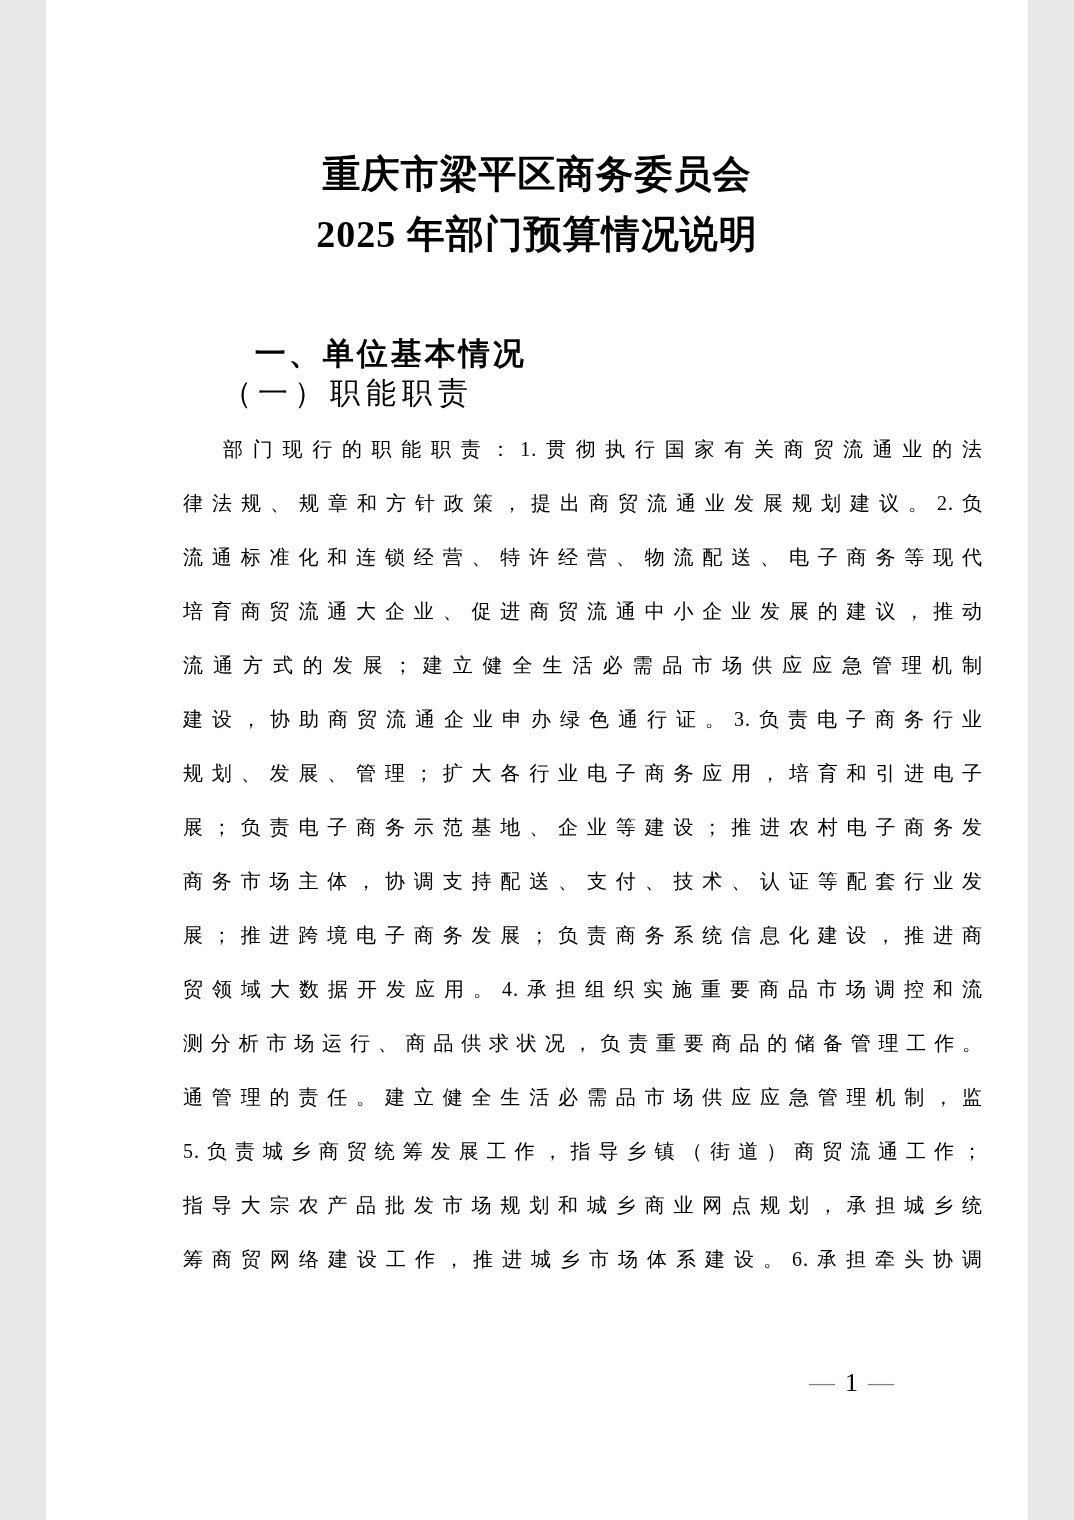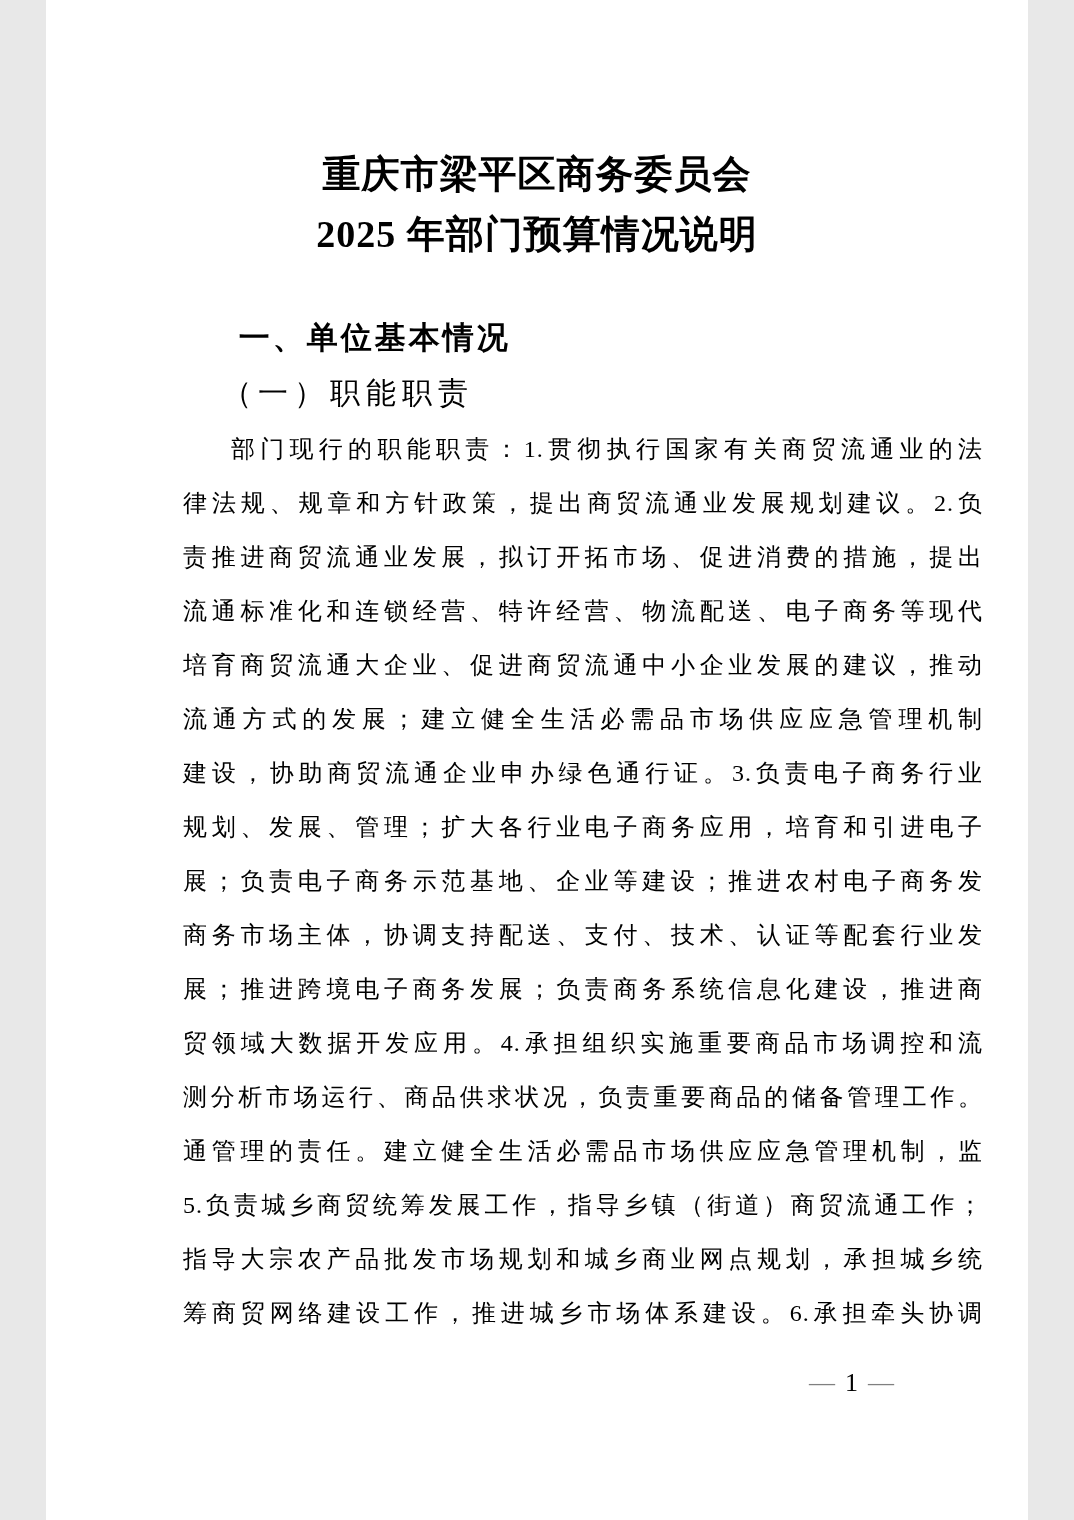--- a/index.html
+++ b/index.html
@@ -31,21 +31,21 @@
     font-weight: bold;
     font-size: 38px;
     line-height: 60px;
     letter-spacing: 1px;
   }
   .section-heading {
     position: absolute;
     top: 318px;
     left: 137px;
     width: 800px;
-    margin: 0;
+    margin: 16px;
     font-family: "Liberation Sans", "DejaVu Sans", sans-serif;
     font-weight: bold;
     font-size: 31px;
     line-height: 40px;
     letter-spacing: 3px;
     text-indent: 1.8em;
   }
   .sub-heading {
     position: absolute;
     top: 373px;
@@ -58,21 +58,21 @@
     line-height: 40px;
     letter-spacing: 6px;
     text-indent: 1.3em;
   }
   .body-text {
     position: absolute;
     top: 422px;
     left: 137px;
     width: 800px;
     font-family: "Liberation Serif", "DejaVu Serif", serif;
-    font-size: 24px;
+    font-size: 20px;
     line-height: 54px;
     letter-spacing: 1px;
   }
   .body-text .line {
     height: 54px;
     text-align: justify;
     text-align-last: justify;
     text-justify: inter-character;
     white-space: nowrap;
   }
@@ -106,21 +106,20 @@
     <div class="title-line">2025 年部门预算情况说明</div>
   </div>
 
   <h2 class="section-heading">一、单位基本情况</h2>
 
   <h3 class="sub-heading">（一）职能职责</h3>
 
   <div class="body-text">
     <div class="line indent">部门现行的职能职责：1.贯彻执行国家有关商贸流通业的法</div>
     <div class="line">律法规、规章和方针政策，提出商贸流通业发展规划建议。2.负</div>
-    <div class="line">责推进商贸流通业发展，拟订开拓市场、促进消费的措施，提出</div>
     <div class="line">流通标准化和连锁经营、特许经营、物流配送、电子商务等现代</div>
     <div class="line">培育商贸流通大企业、促进商贸流通中小企业发展的建议，推动</div>
     <div class="line">流通方式的发展；建立健全生活必需品市场供应应急管理机制</div>
     <div class="line">建设，协助商贸流通企业申办绿色通行证。3.负责电子商务行业</div>
     <div class="line">规划、发展、管理；扩大各行业电子商务应用，培育和引进电子</div>
     <div class="line">展；负责电子商务示范基地、企业等建设；推进农村电子商务发</div>
     <div class="line">商务市场主体，协调支持配送、支付、技术、认证等配套行业发</div>
     <div class="line">展；推进跨境电子商务发展；负责商务系统信息化建设，推进商</div>
     <div class="line">贸领域大数据开发应用。4.承担组织实施重要商品市场调控和流</div>
     <div class="line">测分析市场运行、商品供求状况，负责重要商品的储备管理工作。</div>

